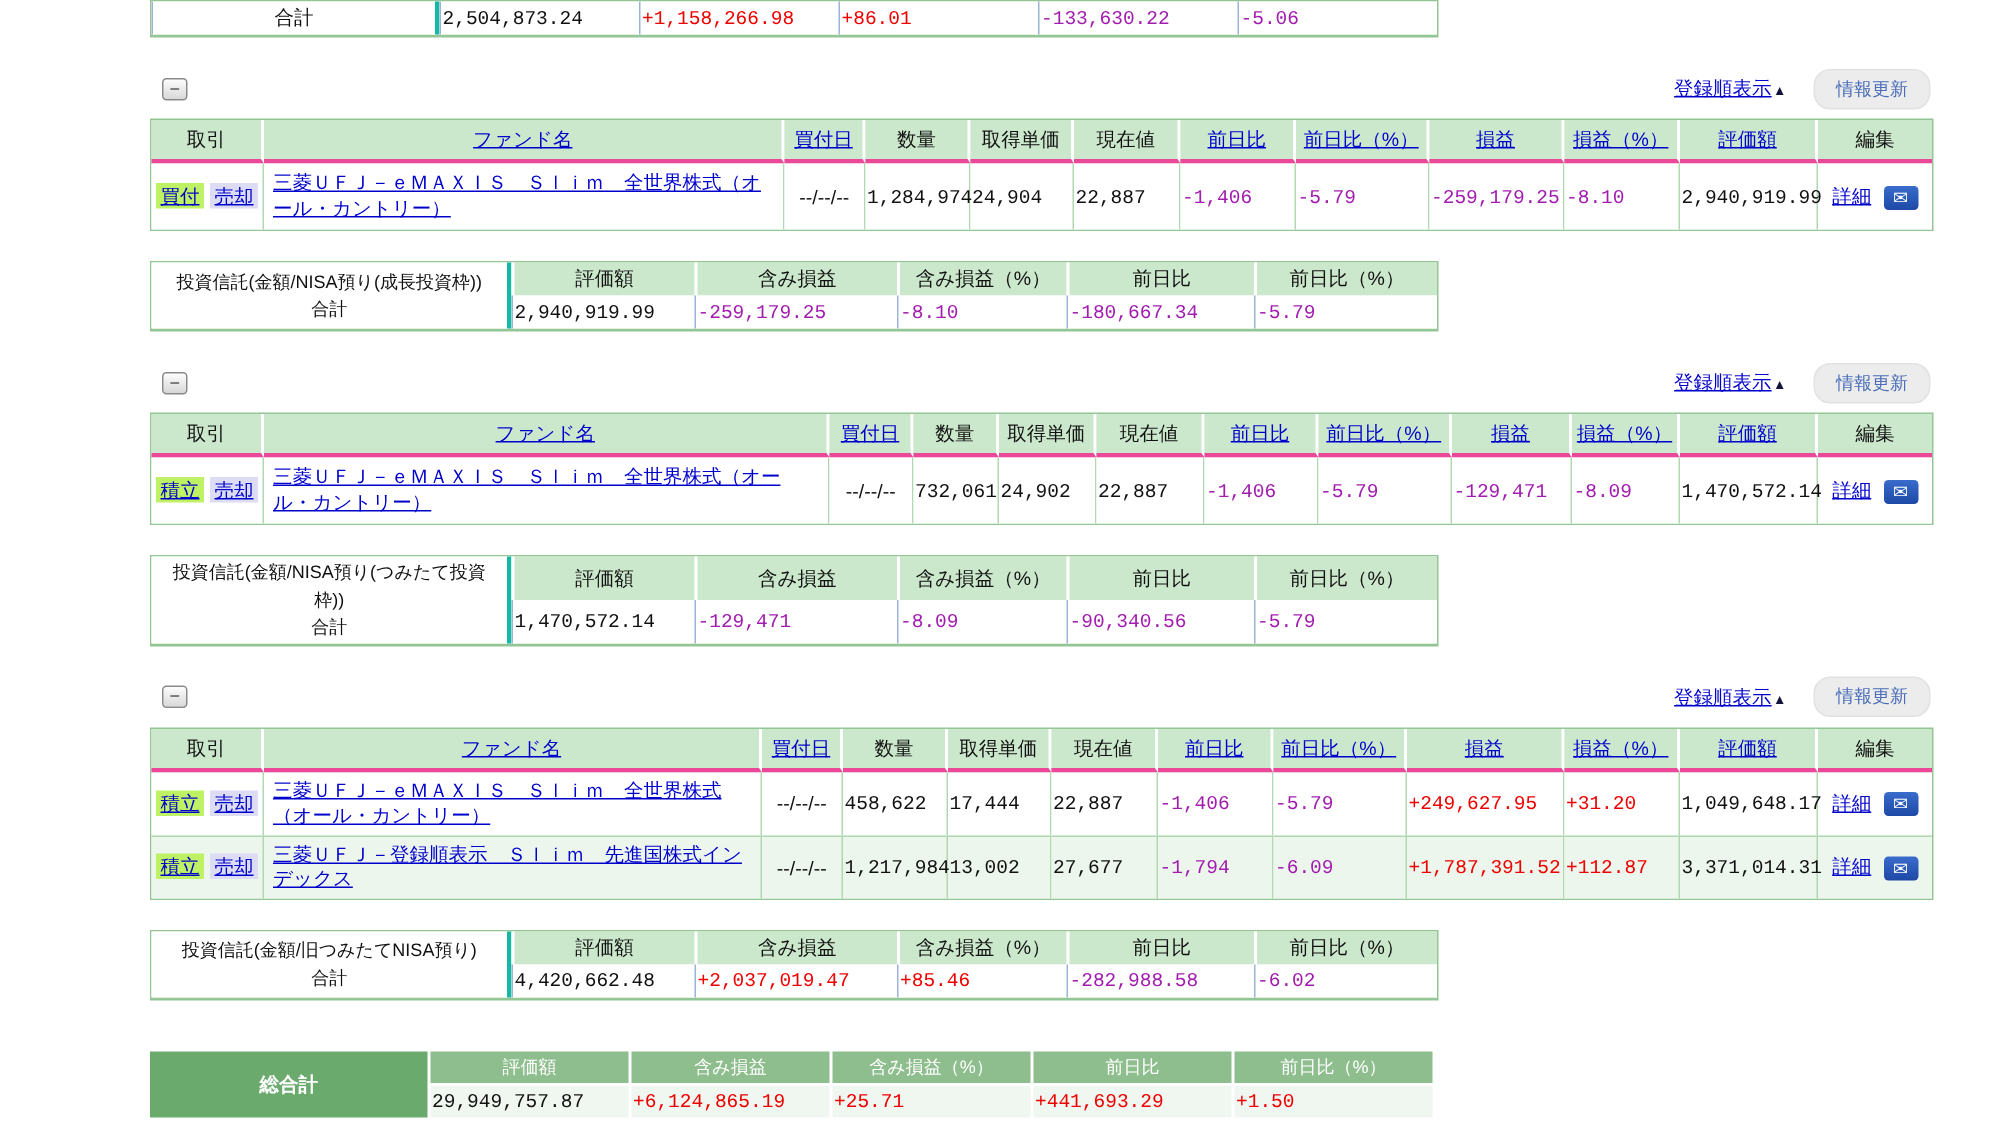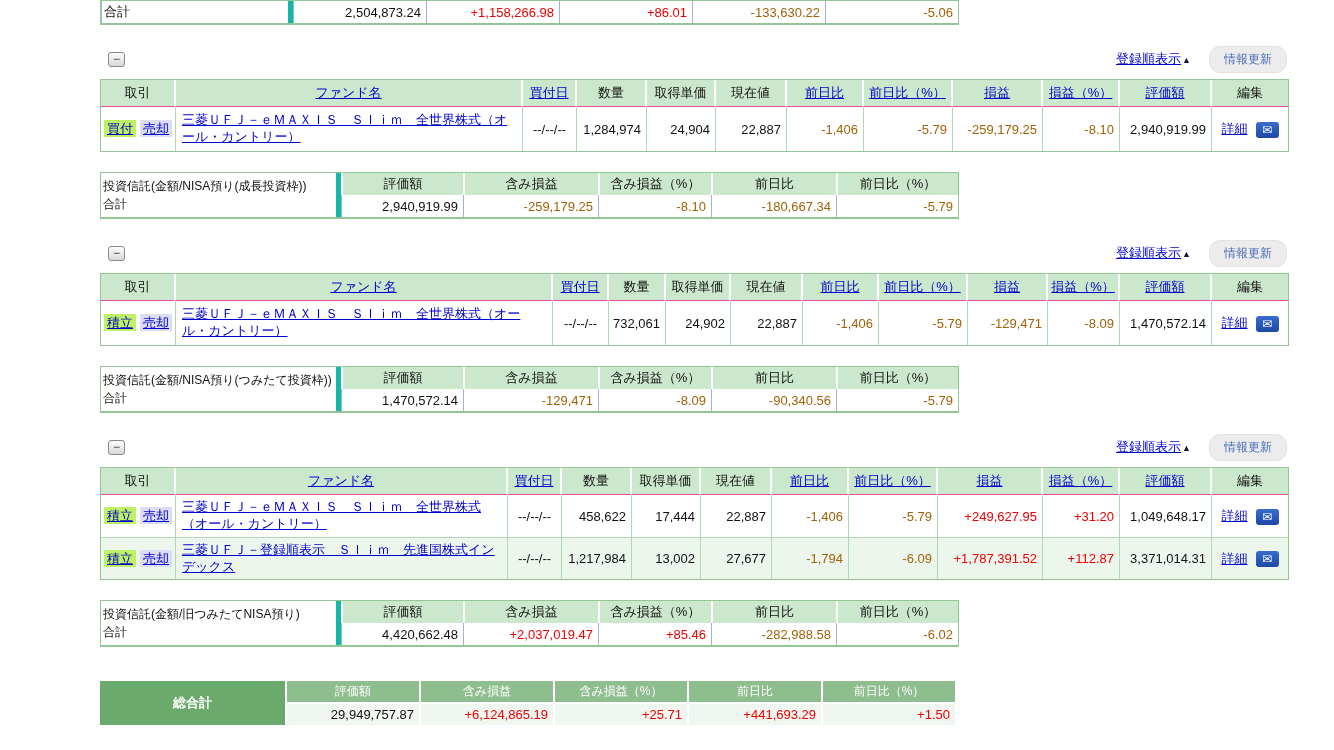--- a/index.html
+++ b/index.html
@@ -4,31 +4,31 @@
 <style>
   html,body { margin:0; padding:0; }
   body {
     width:1334px; height:750px; overflow:hidden; background:#fff;
     font-family:"Liberation Sans","DejaVu Sans",sans-serif; font-size:13px; color:#111;
   }
   .page { padding-left:100px; }
 
   
   table { border-collapse:separate; border-spacing:0; }
-  .num { text-align:right; padding-right:5px; white-space:nowrap; }
+  .num { padding-right:5px; white-space:nowrap;font-family:Liberation Mono, monospace; }
   .center { text-align:center; }
-  .neg { color:#a16207; }
+  .neg { color:#a21caf; }
   .pos { color:#ee0000; }
   a { color:#0000cc; text-decoration:underline; cursor:pointer; }
 
   
   .data-table { width:1187px; table-layout:fixed; border:1px solid #94c594; margin-bottom:2px; }
   .data-table th {
     background:#cce8cc; font-weight:normal; height:24px; font-size:13px;
-    border-right:2px solid #fff; border-bottom:1px solid #ec4899; white-space:nowrap; overflow:hidden;
+    border-right:2px solid #fff; border-bottom:3px solid #ec4899; white-space:nowrap; overflow:hidden;
   }
   .data-table th:last-child { border-right:none; }
   .data-table td { border-right:1px solid #b2d8b2; border-top:1px solid #b2d8b2; background:#fff; }
   .data-table td:last-child { border-right:none; }
   .data-table tbody tr:first-child td { border-top:none; }
   .data-table tbody tr { height:44px; }
   .t3 tbody tr { height:42px; }
   .t3 tbody tr.alt td { background:#edf6ed; }
   td.fund-cell { padding:2px 6px; line-height:1.3; }
   td.actions-cell { text-align:center; white-space:nowrap; }
@@ -55,22 +55,22 @@
   .tri { font-size:9px; color:#14143a; margin-left:1px; text-decoration:none; }
   .refresh-btn {
     background:#ececec; border:1px solid #e2e2e2; border-radius:11px; color:#4a6db8;
     font-size:12px; padding:4px 14px; cursor:pointer; white-space:nowrap;
   }
 
   
   .summary-table { width:857px; table-layout:fixed; margin-top:20px;
     border:1px solid #94c594; border-bottom:2px solid #94c594; }
   .summary-table .sum-label {
-    text-align:left; font-size:12px; line-height:1.55; border-right:5px solid #14b8a6;
-    background:#fff; padding:1px 2px;
+    text-align:center; font-size:12px; line-height:1.55; border-right:3px solid #14b8a6;
+    background:#fff; padding:1px 12px;
   }
   .summary-table th {
     background:#cce8cc; font-weight:normal; height:20px; font-size:13px;
     border-left:2px solid #fff; white-space:nowrap;
   }
   .summary-table .sum-vals td { height:20px; border-left:1px solid #9db4d6; background:#fff; }
   .top-partial { margin-top:0; }
   .top-partial .sum-label { font-size:13px; }
   .top-partial td { height:20px; }
   .top-partial .sum-vals td { border-left:1px solid #9db4d6; }

